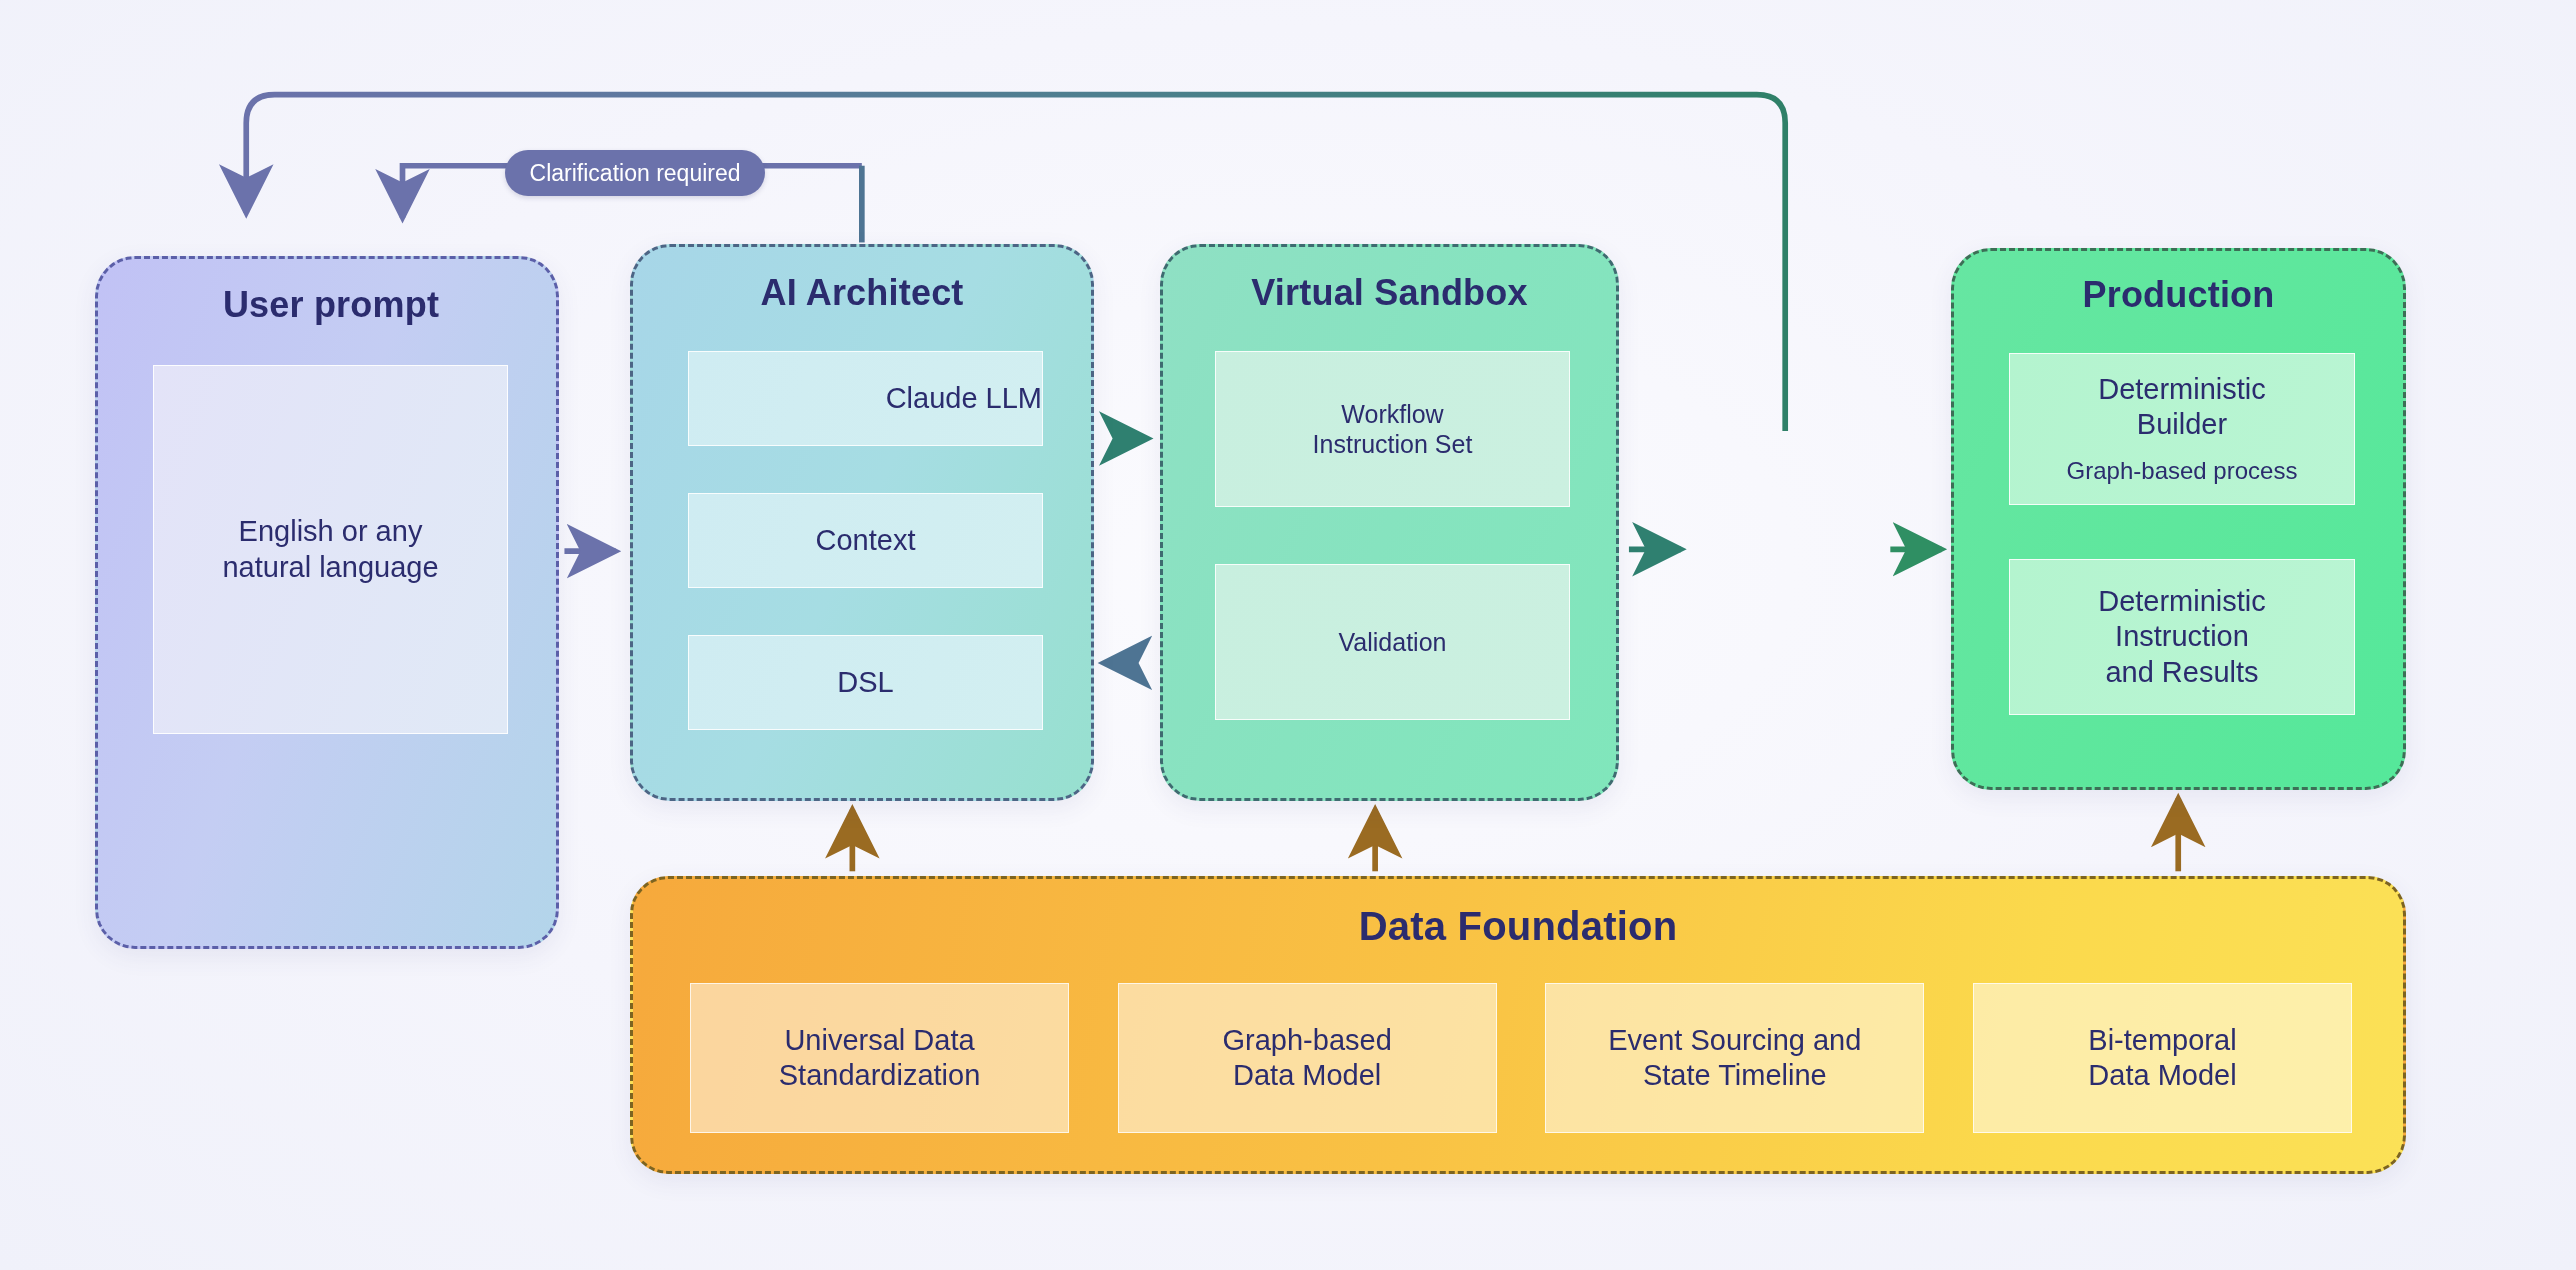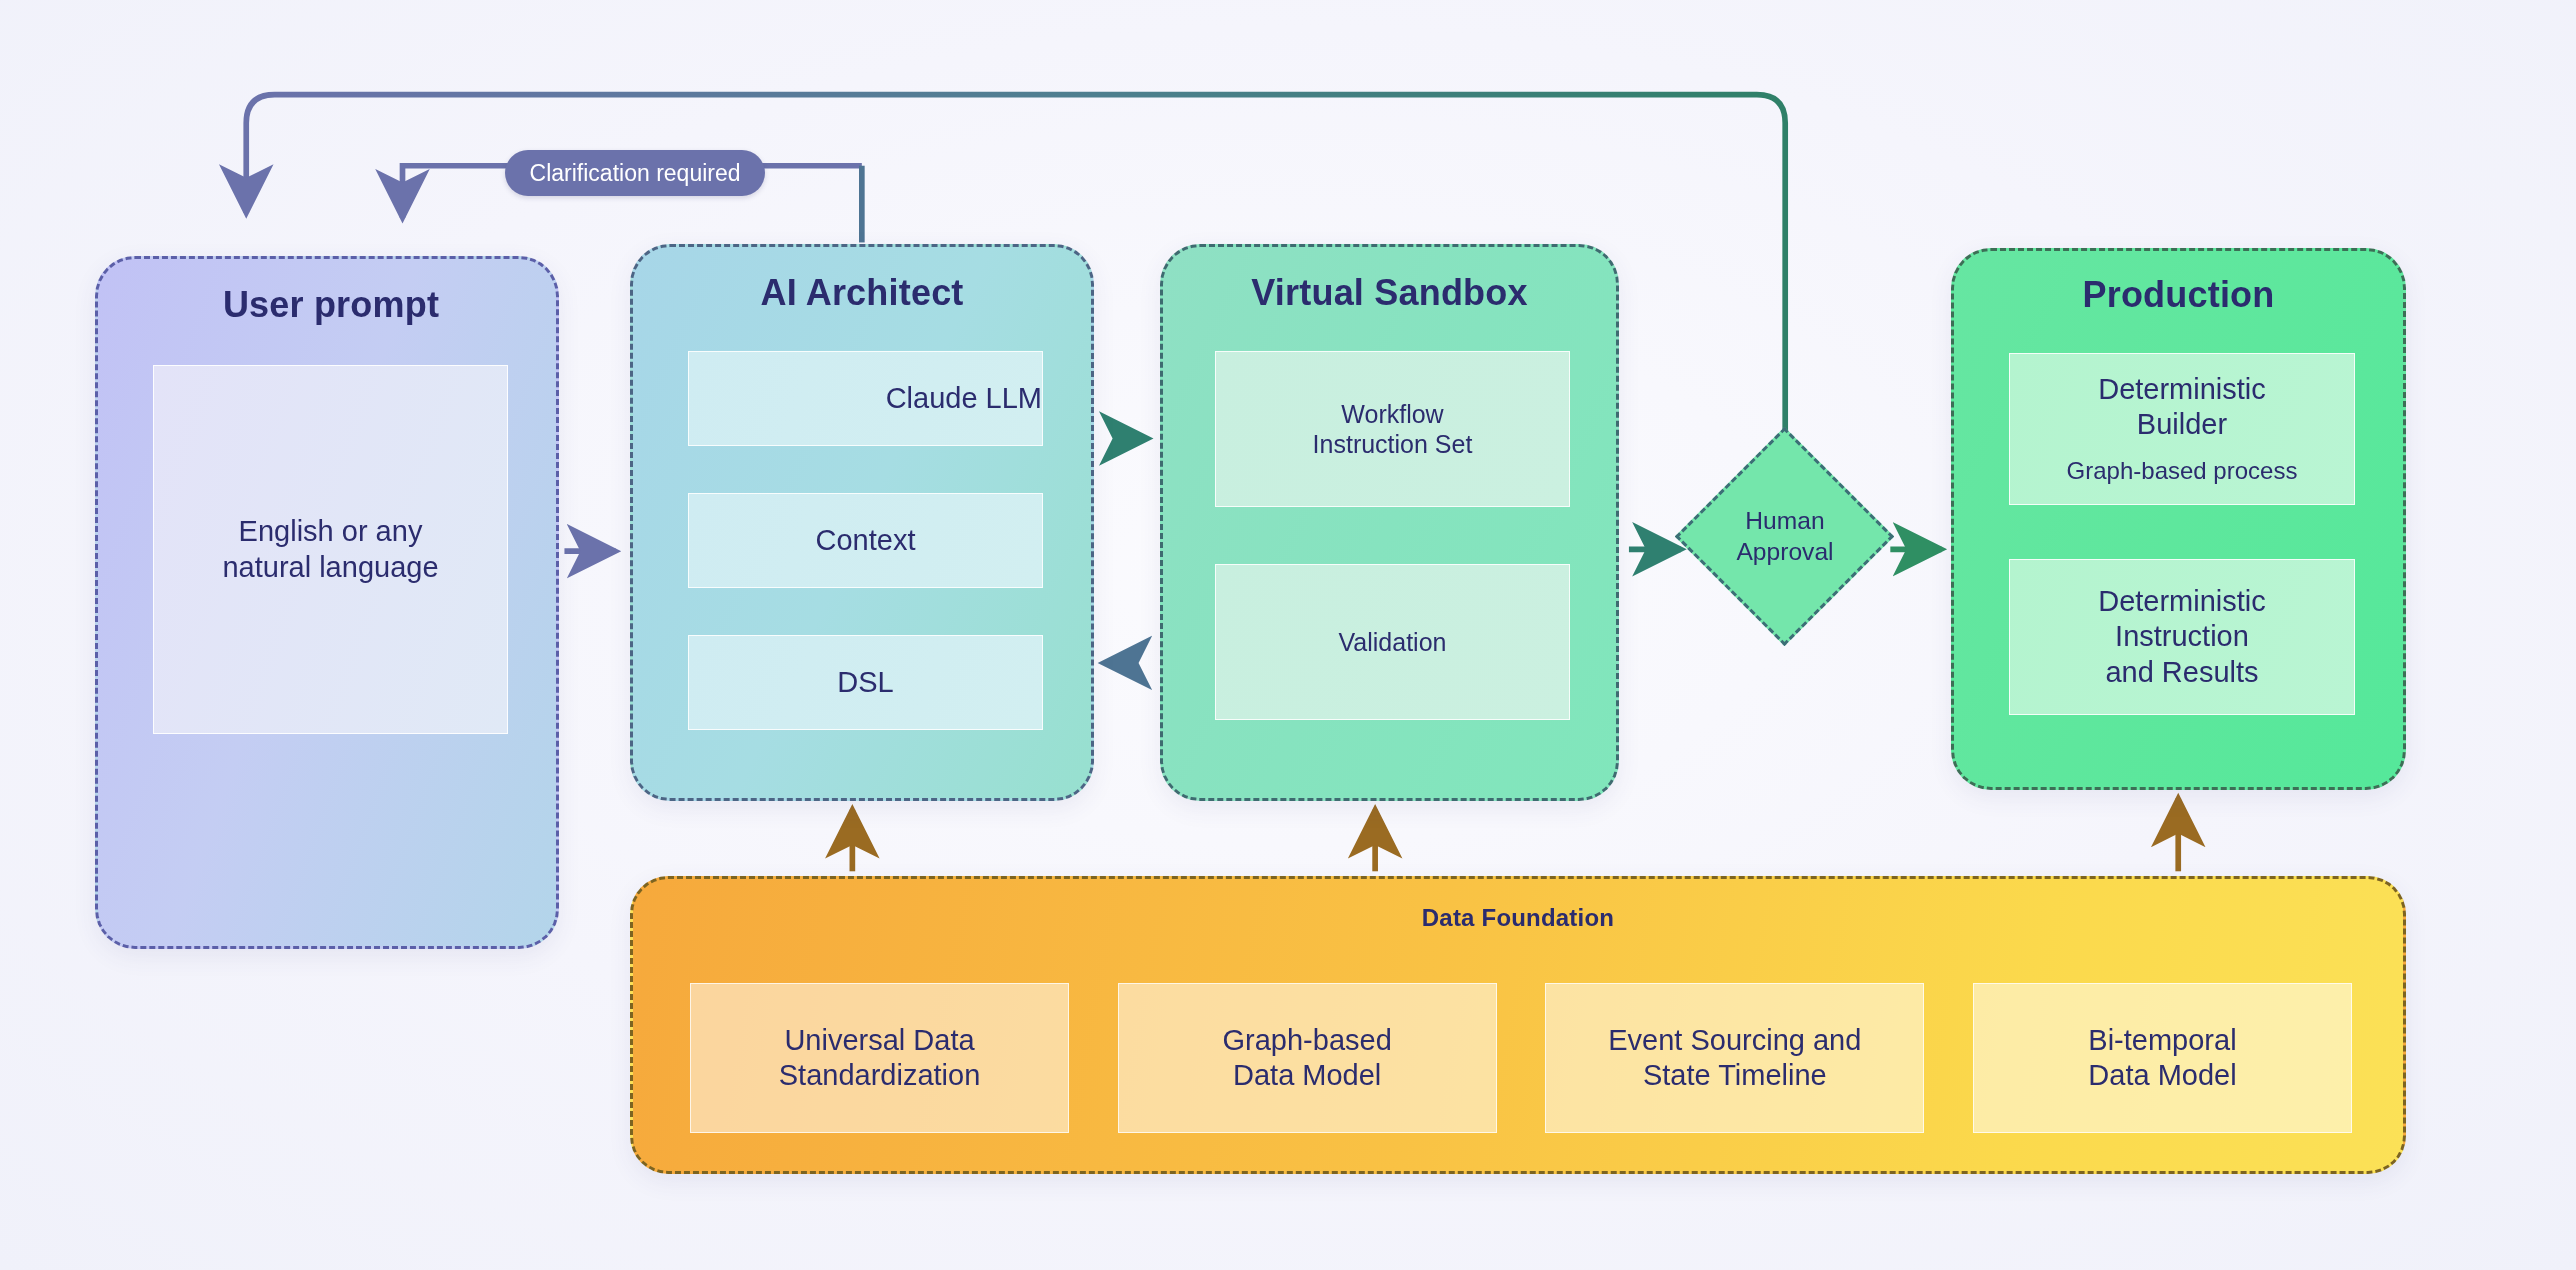--- a/index.html
+++ b/index.html
@@ -142,21 +142,21 @@
   #production .s1 { top: 102px; height: 152px; }
   #production .s2 { top: 308px; height: 156px; }
 
   
   #data-foundation {
     left: 630px; top: 876px; width: 1776px; height: 298px;
     background: linear-gradient(100deg, #f6a93c 0%, #f9c244 45%, #fbd94c 78%, #fbe157 100%);
     border-color: #7d6420;
     border-radius: 38px;
   }
-  #data-foundation .stage-title { font-size: 24px; margin-top: 24.6px; }
+  #data-foundation .stage-title { font-size: 40px; margin-top: 24.6px; }
   #data-foundation .row {
     position: absolute;
     left: 57px; top: 104px;
     width: 1662px;
     display: flex;
     justify-content: space-between;
   }
   #data-foundation .subbox {
     width: 379px; height: 150px;
     background: rgba(255,255,255,0.50);
@@ -270,29 +270,20 @@
     <div class="stage-title">Virtual Sandbox</div>
     <div class="subbox s1">
       <span class="lbl">Workflow</span>
       <span class="lbl">Instruction Set</span>
     </div>
     <div class="subbox s2">
       <span class="lbl">Validation</span>
     </div>
   </div>
 
-  <div id="human-approval-wrap">
-    <div id="human-approval"></div>
-    <div id="human-approval-label">
-      <div>
-        <div>Human</div>
-        <div>Approval</div>
-      </div>
-    </div>
-  </div>
 
   <div class="stage" id="production">
     <div class="stage-title">Production</div>
     <div class="subbox s1">
       <span class="lbl">Deterministic</span>
       <span class="lbl">Builder</span>
       <span class="sub">Graph-based process</span>
     </div>
     <div class="subbox s2">
       <span class="lbl">Deterministic</span>

